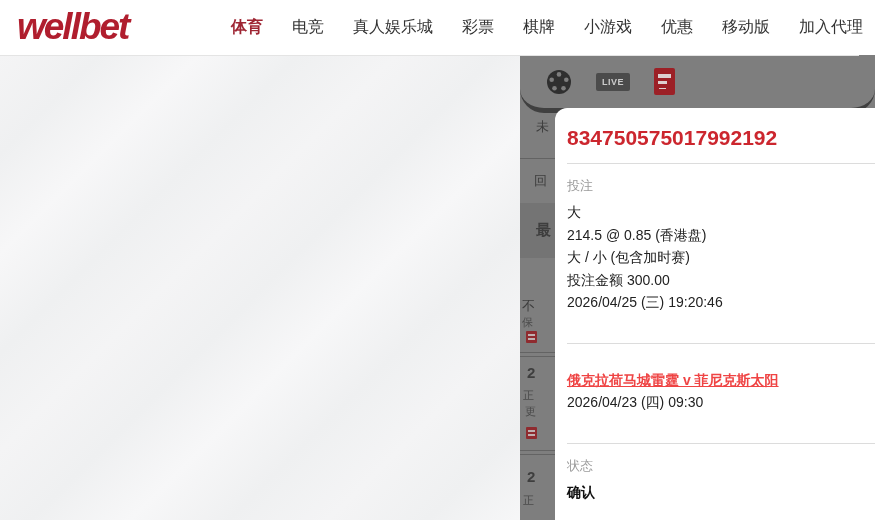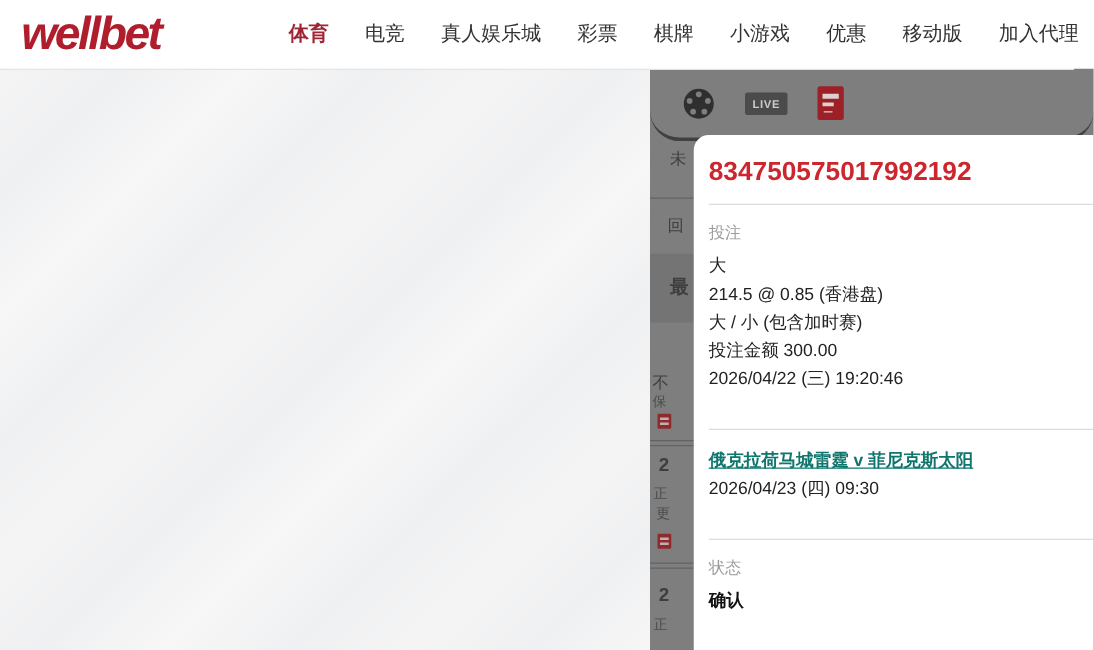--- a/index.html
+++ b/index.html
@@ -13,21 +13,21 @@
   .nav{position:absolute;left:183px;top:0;height:55px;display:flex;align-items:center;gap:29px;margin-left:48px;}
   .nav-item{font-size:16px;color:#333;cursor:pointer;white-space:nowrap;text-decoration:none;}
   .nav-item.active{color:#9e2533;font-weight:bold;}
 
   
   .left-bg{position:absolute;top:56px;left:0;width:520px;bottom:0;
     background:repeating-linear-gradient(135deg,#f4f4f5 0px,#eff0f1 70px,#f7f7f8 140px,#eff0f1 210px,#f4f4f5 280px);}
 
   
   .right-panel{position:absolute;top:55px;left:520px;right:0;bottom:0;background:#7e7e7e;overflow:hidden;}
-  .toolbar{position:absolute;top:0;left:0;right:0;height:58px;border-bottom:3px solid #404040;
+  .toolbar{position:absolute;top:0;left:0;right:0;height:58px;border-bottom:5px solid #404040;
            display:flex;align-items:center;gap:24px;padding-left:26px;box-sizing:border-box;border-radius:24px;}
   .soccer{width:26px;height:26px;cursor:pointer;flex:0 0 auto;}
   .live-badge{background:#4b4b4b;color:#cbcbcb;font-size:9px;font-weight:bold;letter-spacing:.5px;
               padding:4px 6px;border-radius:2px;cursor:pointer;}
   .list-icon{width:21px;height:27px;background:#9c2026;border-radius:2px;position:relative;cursor:pointer;}
   .list-icon::before{content:"";position:absolute;left:4px;right:4px;top:6px;height:4px;background:#ddd0d0;}
   .list-icon::after{content:"";position:absolute;left:4px;top:13px;height:3px;width:9px;background:#ddd0d0;
                     box-shadow:0 6px 0 -1px #ddd0d0;}
 
   
@@ -39,22 +39,22 @@
   .frag-icon{position:absolute;width:11px;height:12px;background:#8f2b2f;border-radius:1px;}
   .frag-icon::before{content:"";position:absolute;left:2px;right:2px;top:3px;height:2px;background:#bfb0b0;box-shadow:0 4px 0 0 #bfb0b0;}
 
   
   .popup{position:absolute;top:53px;left:35px;right:0;bottom:0;background:#fff;border-radius:12px 0 0 0;z-index:2;}
   .bet-id{height:55px;box-sizing:border-box;padding:18px 12px 0 12px;font-size:21px;font-weight:bold;color:#cc262e;}
   .divider{border-top:1px solid #dcdcdc;margin-left:12px;}
   .section{padding:13px 12px 29px 12px;}
   .sec-label{color:#9b9b9b;font-size:13px;margin-bottom:6px;}
   .row{font-size:14px;color:#222;line-height:22.5px;white-space:nowrap;}
-  .match-link{display:inline-block;color:#0f766e;font-weight:bold;text-decoration:underline;
-              font-size:14px;line-height:22.5px;cursor:pointer;white-space:nowrap;}
+  .match-link{display:inline-block;color:#ef4444;font-weight:bold;text-decoration:underline;
+              font-size:14px;line-height:22.5px;cursor:pointer;white-space:nowrap;margin-top:12px;}
   .status-value{font-size:14px;font-weight:bold;color:#111;line-height:22px;}
 </style>
 </head>
 <body>
 
 <div class="page">
 
   <header class="header">
     <div class="logo">wellbet</div>
     <nav class="nav">
@@ -109,21 +109,21 @@
     <div class="popup">
       <div class="bet-id">834750575017992192</div>
       <div class="divider"></div>
 
       <div class="section">
         <div class="sec-label">投注</div>
         <div class="row">大</div>
         <div class="row">214.5 @ 0.85 (香港盘)</div>
         <div class="row">大 / 小 (包含加时赛)</div>
         <div class="row">投注金额 300.00</div>
-        <div class="row">2026/04/22 (三) 19:20:46</div>
+        <div class="row">2026/04/25 (三) 19:20:46</div>
       </div>
       <div class="divider"></div>
 
       <div class="section">
         <a class="match-link">俄克拉荷马城雷霆 v 菲尼克斯太阳</a>
         <div class="row">2026/04/23 (四) 09:30</div>
       </div>
       <div class="divider"></div>
 
       <div class="section">

